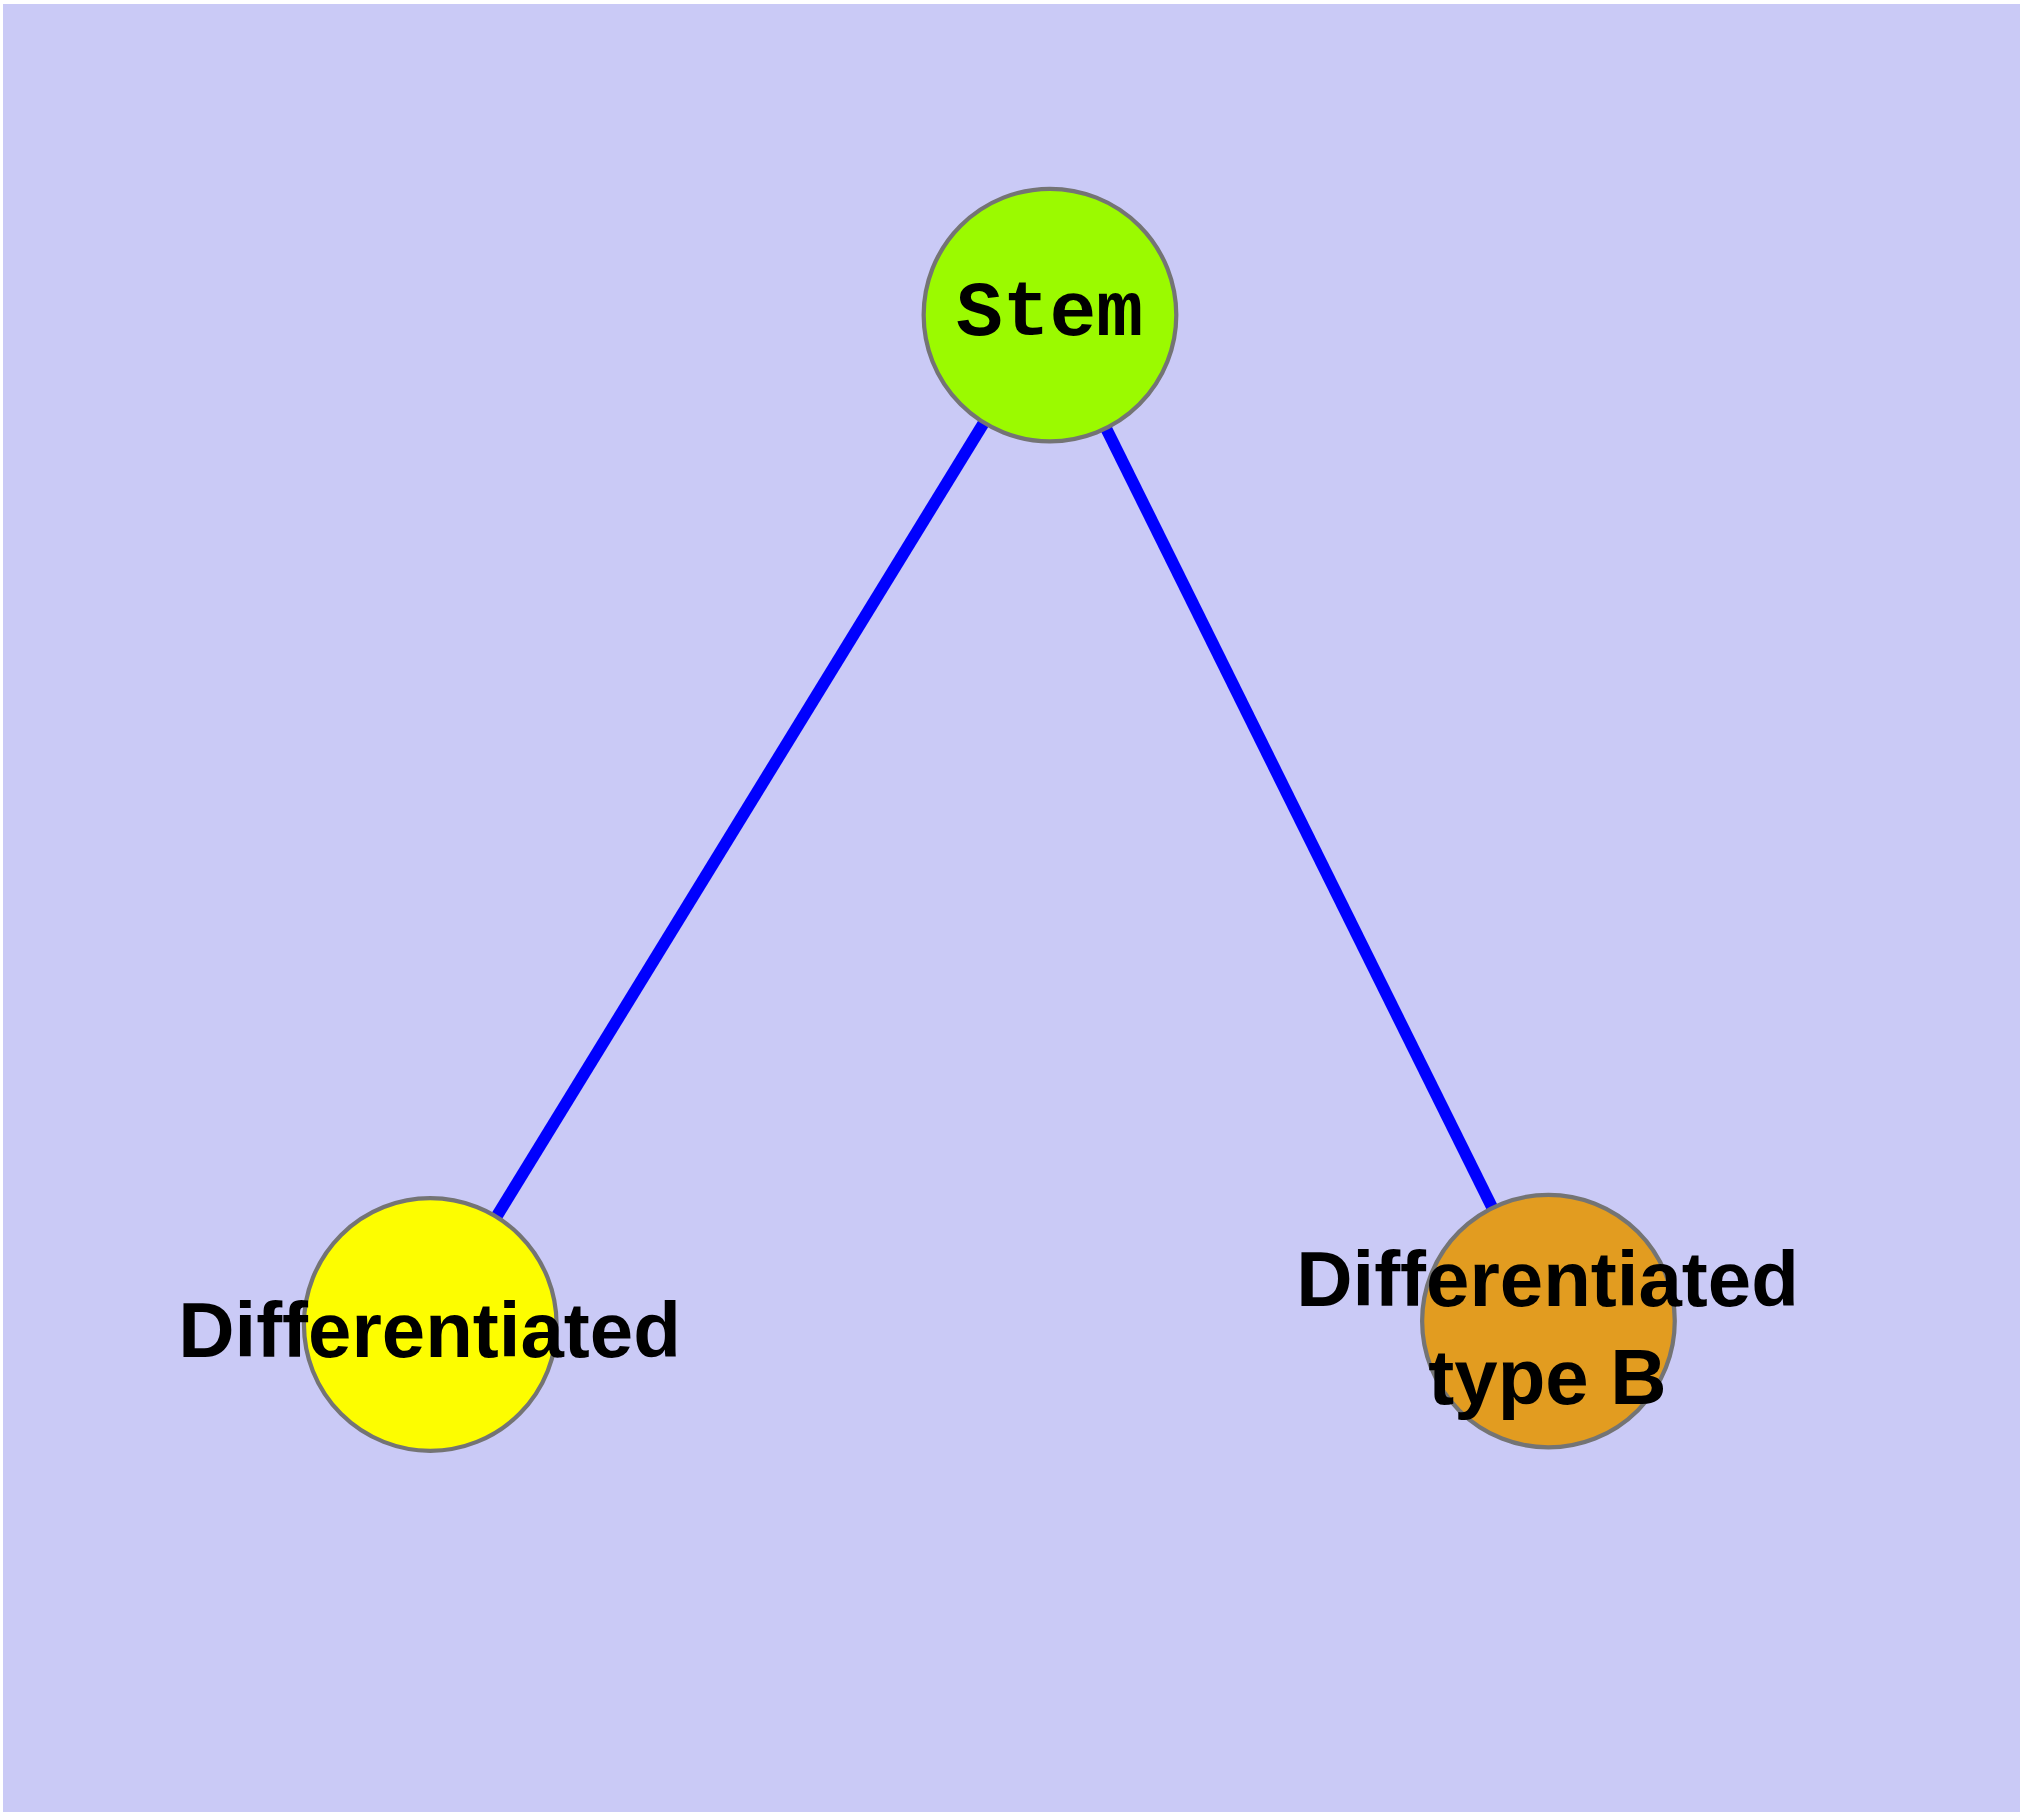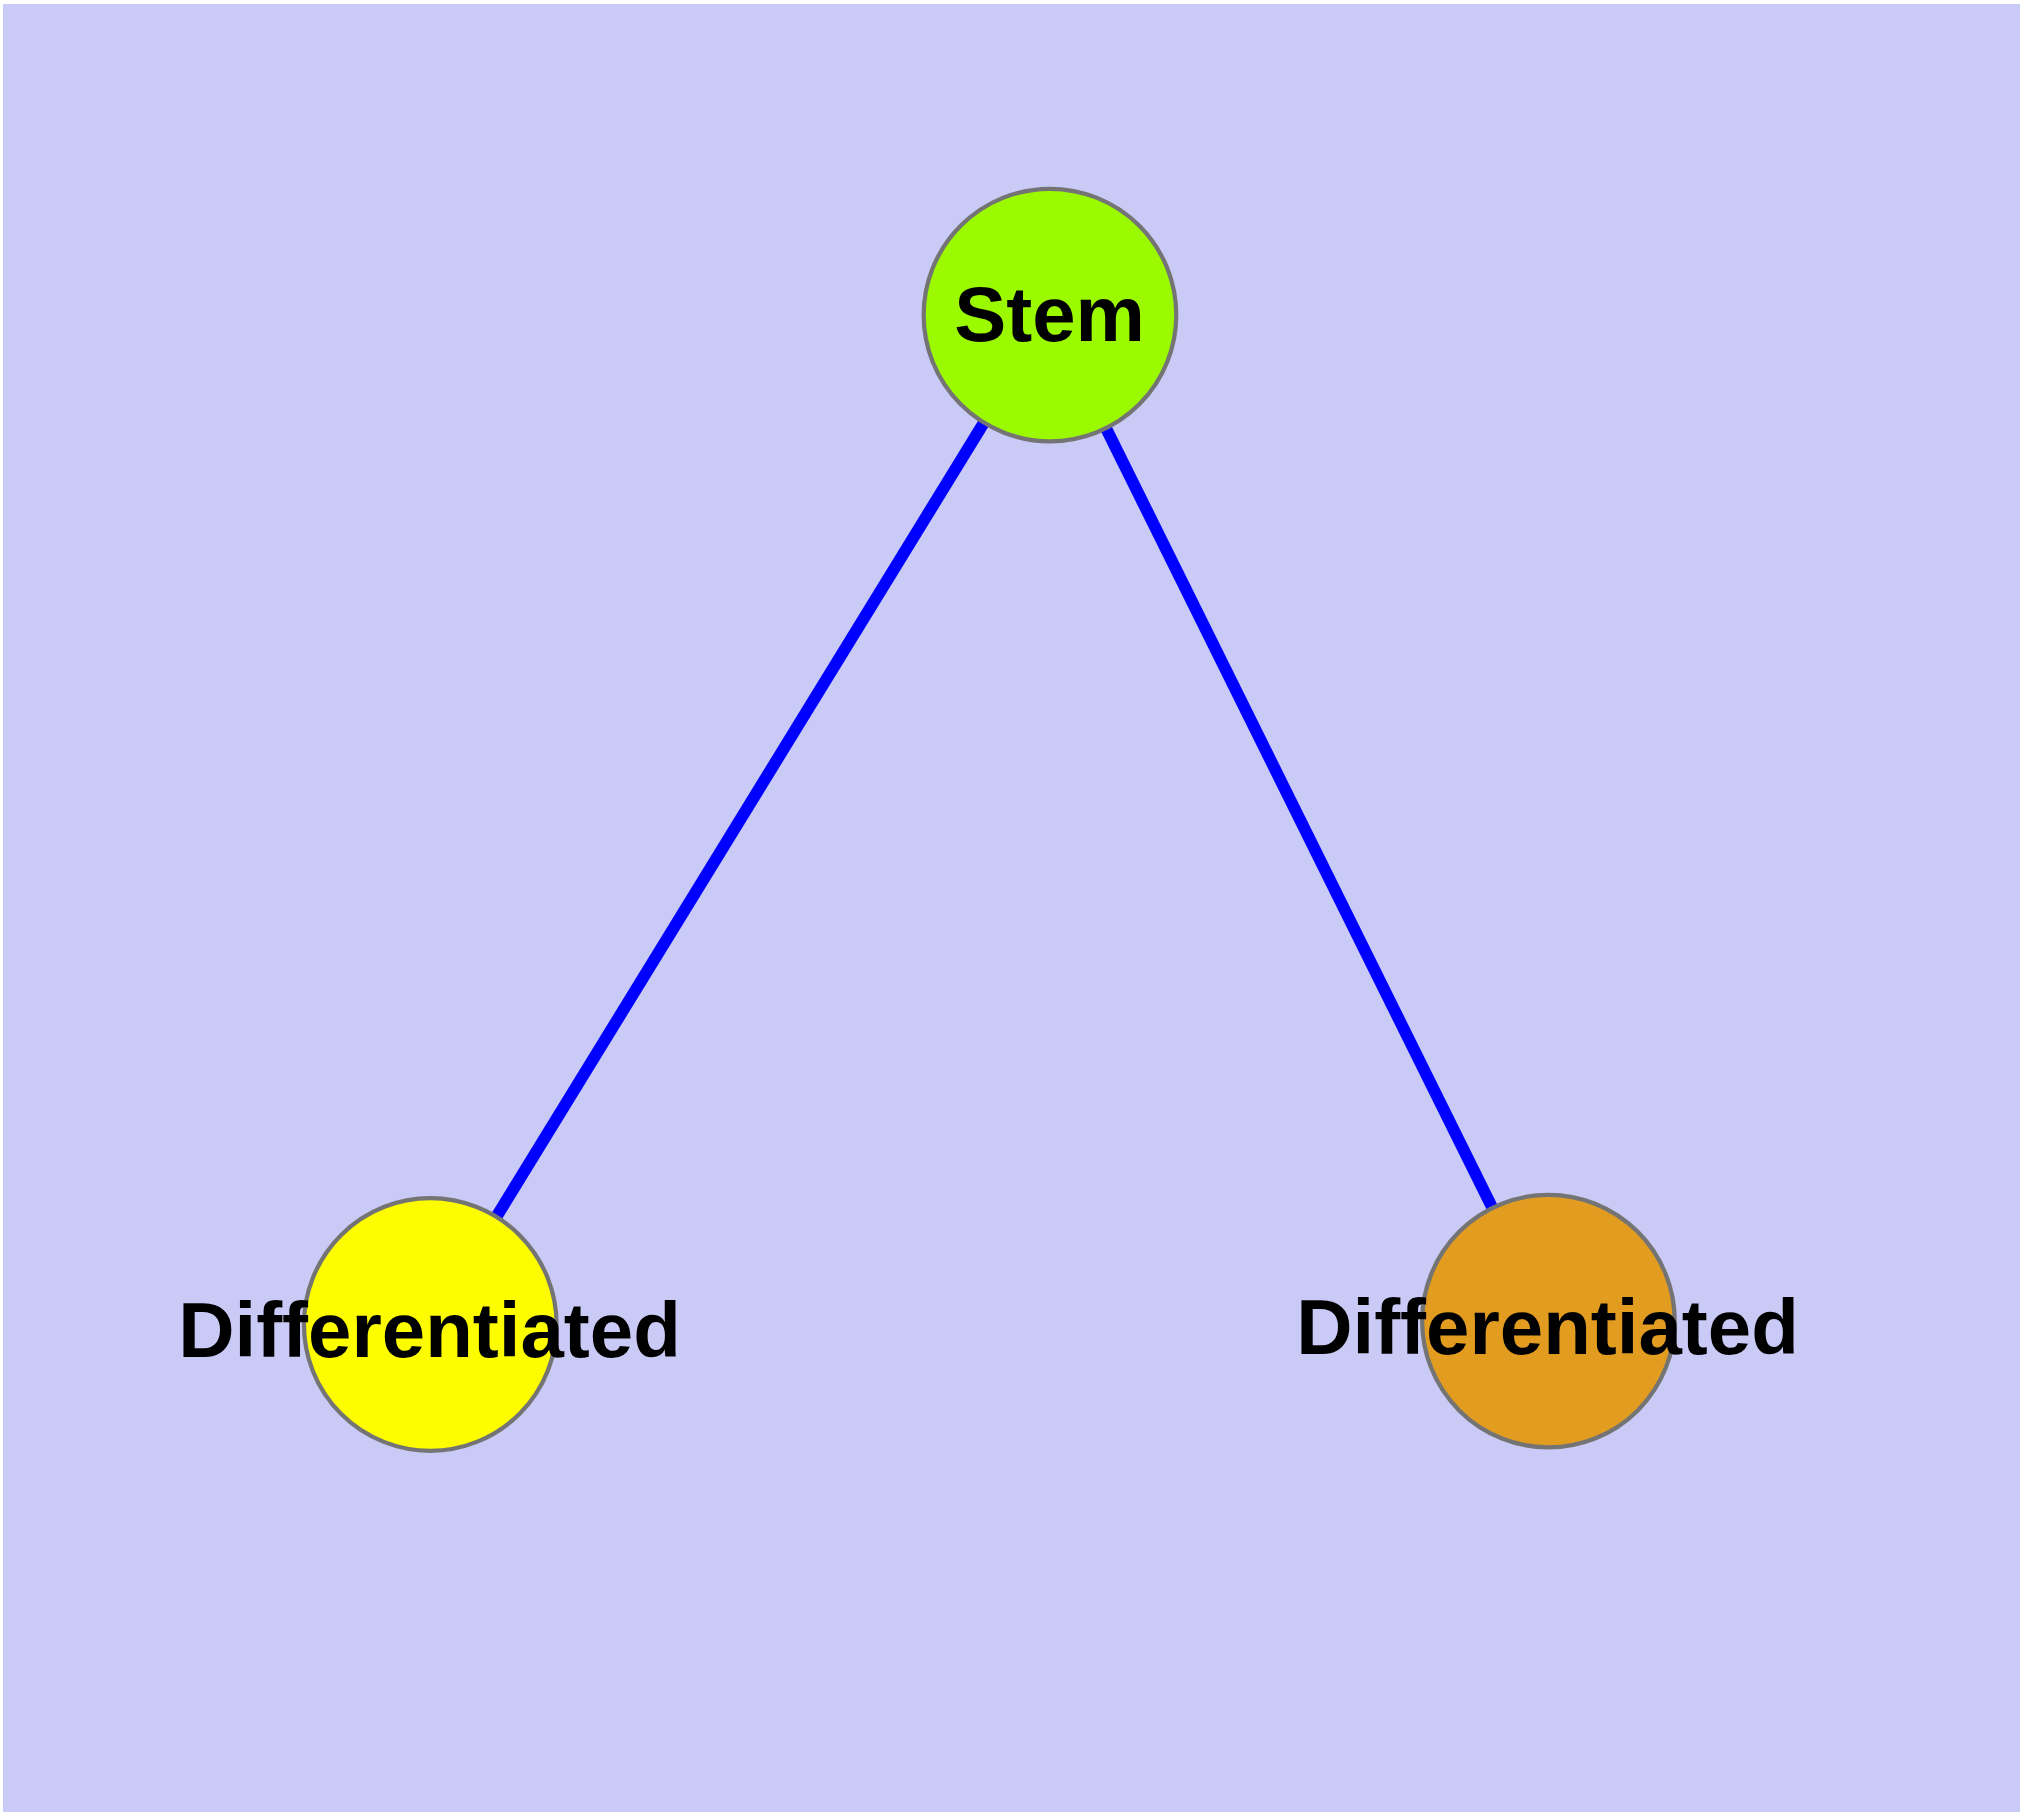--- a/index.html
+++ b/index.html
@@ -49,24 +49,25 @@
 
 <div class="canvas" id="canvas" style="background: rgb(202, 202, 246);">
   <svg class="graph-svg" id="graph-svg" viewBox="0 0 2381 2133" preserveAspectRatio="none">
       <line x1="1235" y1="367" x2="504" y2="1558" stroke="#0000FE" stroke-width="14"></line>
       <line x1="1235" y1="367" x2="1823" y2="1554" stroke="#0000FE" stroke-width="14"></line>
       <circle cx="1235" cy="367" r="149" fill="#9BFA00" stroke="#747474" stroke-width="5"></circle>
       <circle cx="504" cy="1558" r="149" fill="#FDFD00" stroke="#747474" stroke-width="5"></circle>
       <circle cx="1823" cy="1554" r="149" fill="#E29C20" stroke="#747474" stroke-width="5"></circle>
     </svg>
   <div class="labels-layer" id="labels-layer">
-      <div class="node-label" style="left: 1047px; top: 311px; color: rgb(0, 0, 0);">
+      <div class="node-label" style="left: 1047px; top: 311px; color: rgb(0, 0, 0); font-family: Liberation Mono, monospace;">
         <span class="label-line">Stem</span>
       </div>
       <div class="node-label" style="left: 427px; top: 1327px; color: rgb(0, 0, 0);">
         <span class="label-line">Differentiated</span>
       </div>
       <div class="node-label" style="left: 1545px; top: 1324px; color: rgb(0, 0, 0);">
         <span class="label-line">Differentiated</span>
+        <span class="label-line">type B</span>
       </div>
     </div>
 </div>
 
 
 </body></html>

